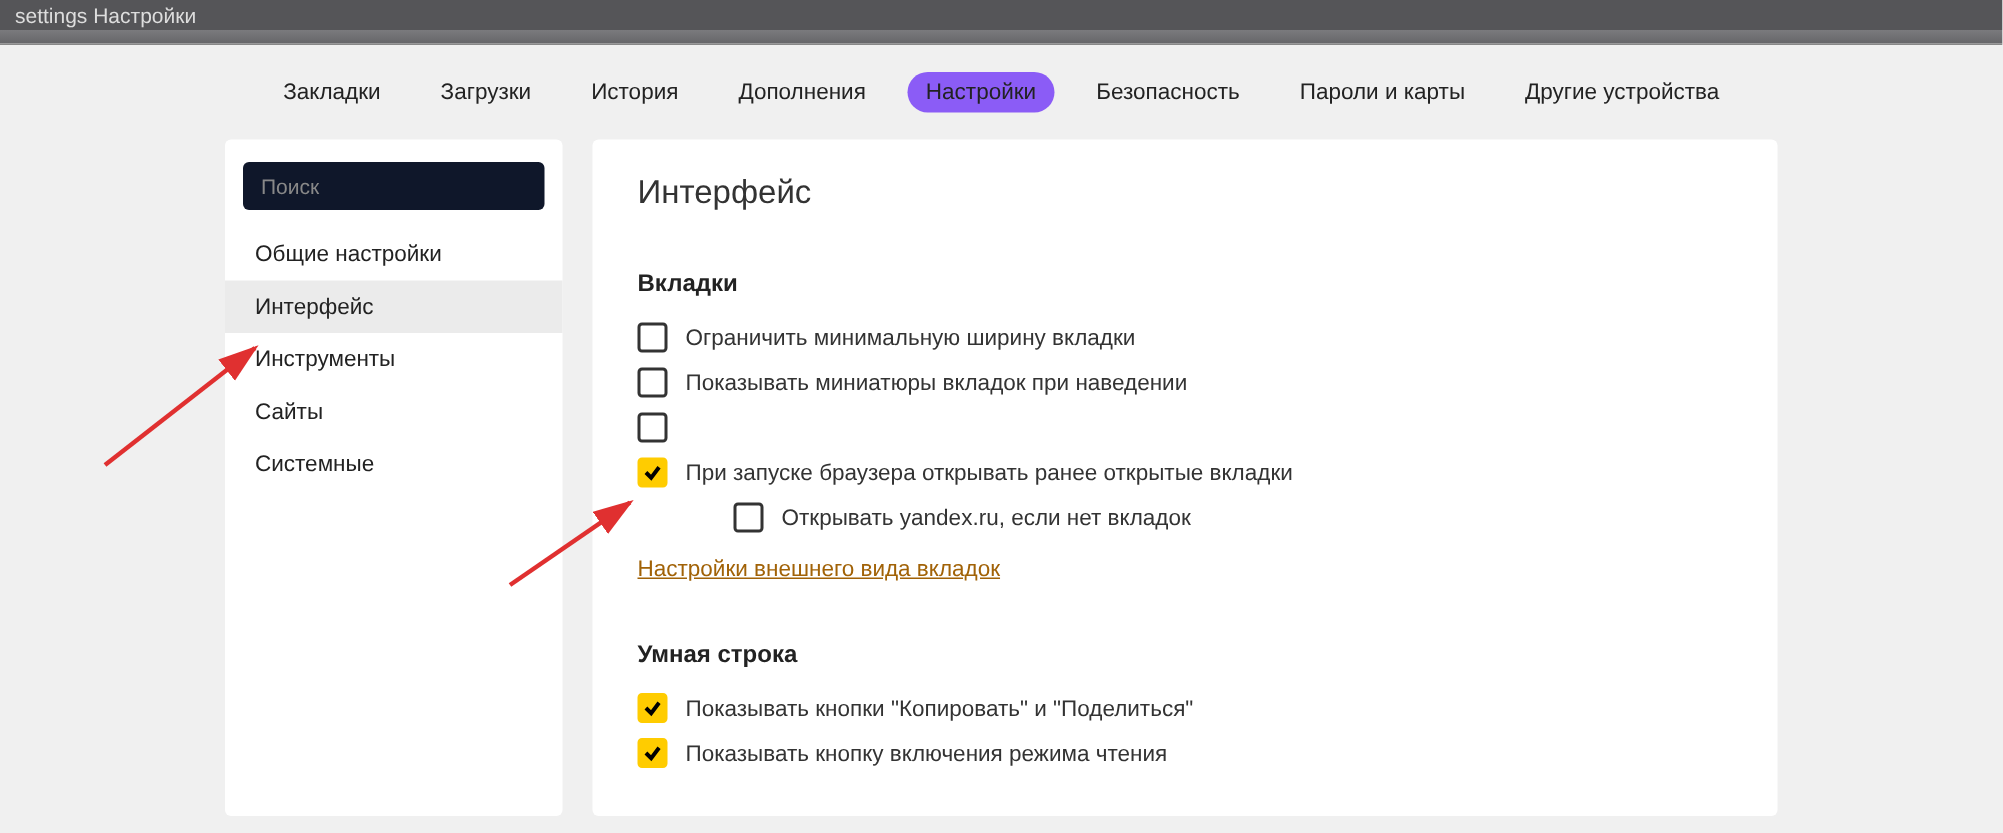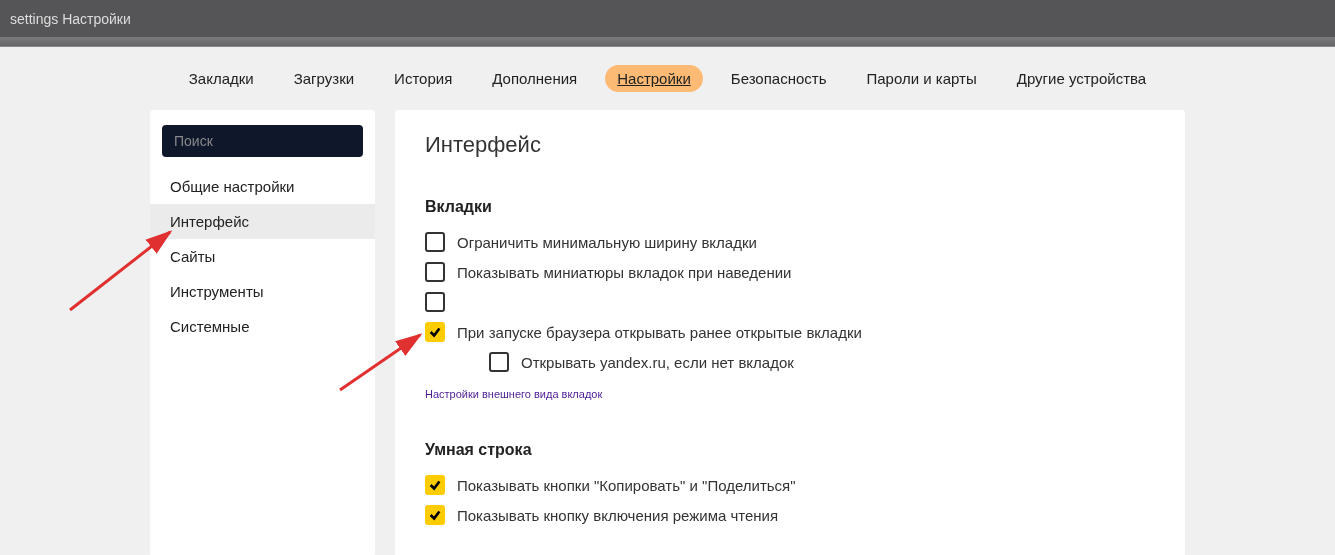--- a/index.html
+++ b/index.html
@@ -8,21 +8,21 @@
       background: #f0f0f0;
       font-size: 15px;
       color: #333;
       width: 1335px;
       height: 555px;
       overflow: hidden;
     }
     .titlebar {
       background: #555558;
       color: #ddd;
-      height: 37px;
+      height: 20px;
       padding: 4px 10px;
       font-size: 14px;
       display: flex;
       align-items: center;
     }
     .titlebar-divider {
       height: 10px;
       background: linear-gradient(#7a7a7d, #666669);
       border-bottom: 1px solid #888;
     }
@@ -33,22 +33,21 @@
       padding: 18px 0;
     }
     .topnav-item {
       font-size: 15px;
       color: #222;
       cursor: pointer;
       padding: 5px 12px;
       border-radius: 15px;
     }
     .topnav-item.active {
-      background: #fdba74;
-      text-decoration: underline;
+      background: #8b5cf6;
     }
     .layout {
       display: flex;
       gap: 20px;
       padding: 0 150px 0 150px;
     }
     .sidebar {
       width: 225px;
       background: #fff;
       border-radius: 4px;
@@ -124,25 +123,26 @@
       stroke: #000;
       stroke-width: 3;
       fill: none;
     }
     .option-label {
       font-size: 15px;
       color: #333;
       cursor: pointer;
     }
     .link {
-      color: #4c1d95;
-      font-size: 11px;
+      color: #a16207;
+      font-size: 15px;
       cursor: pointer;
       margin-top: 6px;
       display: inline-block;
+      text-decoration: underline;
     }
     .section-gap {
       height: 40px;
     }
     .arrow-overlay {
       position: absolute;
       pointer-events: none;
     }
   </style>
 </head>
@@ -162,22 +162,22 @@
   <span class="topnav-item">Безопасность</span>
   <span class="topnav-item">Пароли и карты</span>
   <span class="topnav-item">Другие устройства</span>
 </div>
 
 <div class="layout">
   <div class="sidebar">
     <div class="search-box">Поиск</div>
     <div class="sidebar-item">Общие настройки</div>
     <div class="sidebar-item active">Интерфейс</div>
+    <div class="sidebar-item">Инструменты</div>
     <div class="sidebar-item">Сайты</div>
-    <div class="sidebar-item">Инструменты</div>
     <div class="sidebar-item">Системные</div>
   </div>
 
   <div class="content">
     <h1 class="page-title">Интерфейс</h1>
 
     <div class="section-title">Вкладки</div>
 
     <div class="option-row">
       <span class="checkbox"></span>

